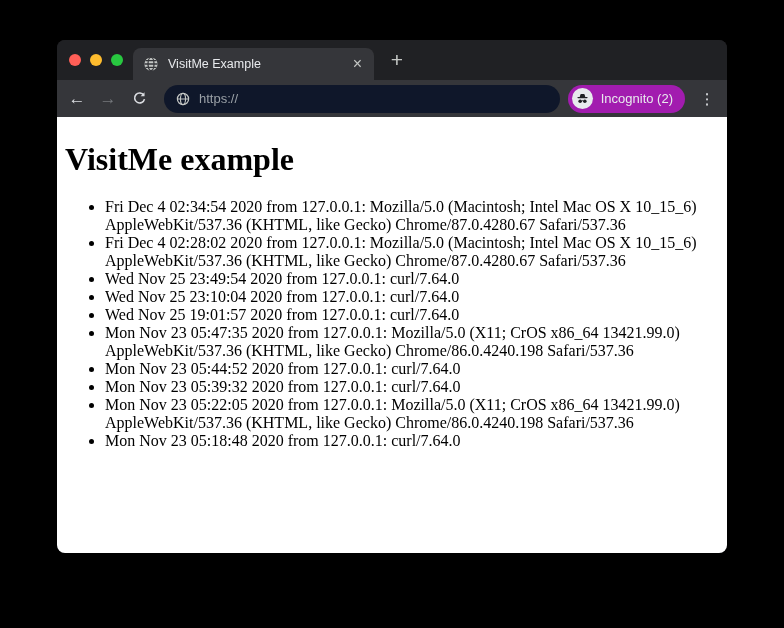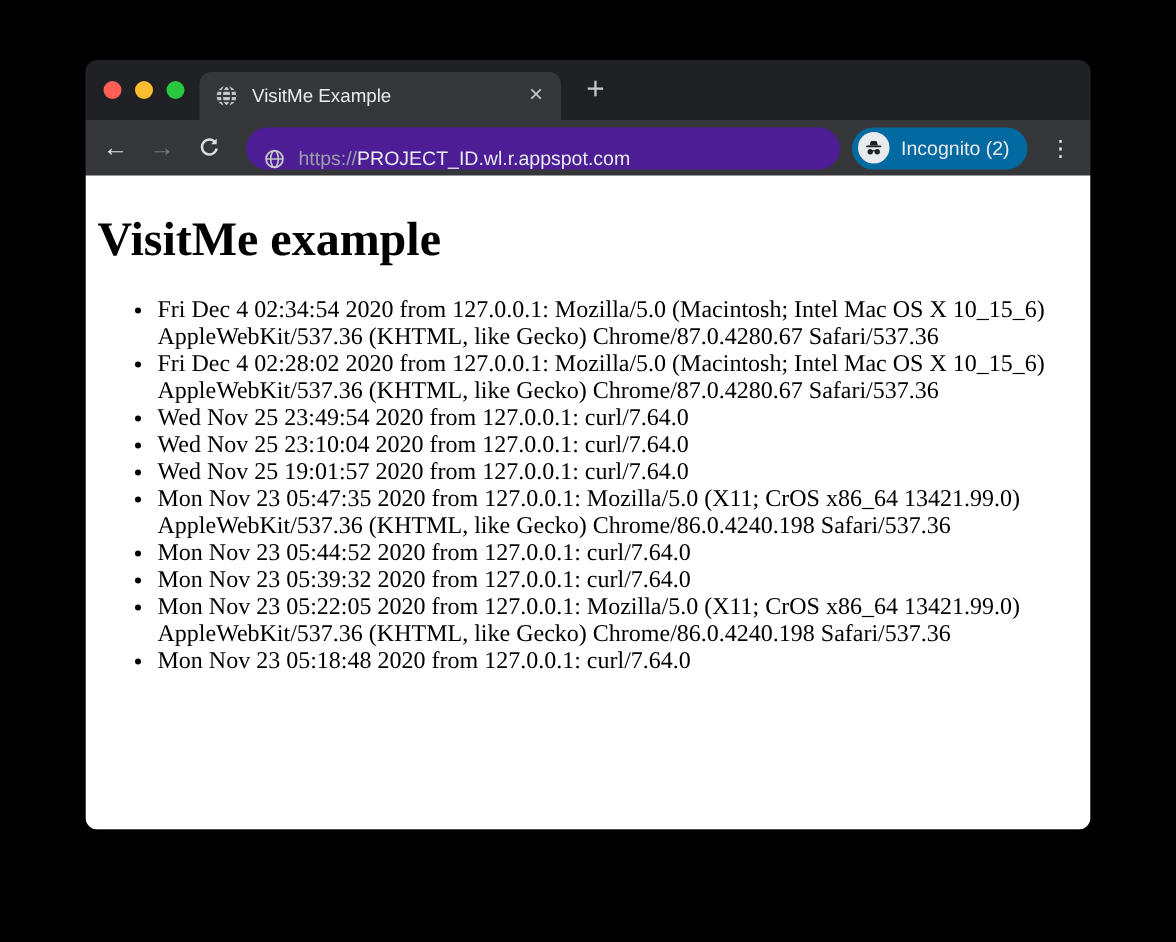--- a/index.html
+++ b/index.html
@@ -38,29 +38,29 @@
   .toolbar {
     height: 37px; background: #35363a; display: flex; align-items: center; padding: 0 8px;
   }
   .navbtn {
     width: 24px; height: 24px; display: flex; align-items: center; justify-content: center;
     color: #dadce0; font-size: 17px; flex: 0 0 auto; margin-right: 7px;
   }
   .navbtn.disabled { color: #75787c; }
   .omnibox {
     flex: 1; height: 28px; margin-left: 6px; margin-right: 8px;
-    background: #4c1d95; border-radius: 14px;
-    display: flex; align-items: flex-end; padding: 0 12px;
+    background: #0f172a; border-radius: 14px;
+    display: flex; align-items: center; padding: 0 12px;
     font-size: 13px; white-space: nowrap; overflow: hidden;
   }
   .omnibox .globe { width: 14px; height: 14px; margin-right: 9px; flex: 0 0 auto; display: flex; }
   .scheme { color: #9aa0a6; }
   .host { color: #e8eaed; }
   .incog {
-    flex: 0 0 auto; height: 28px; background: #0369a1; border-radius: 14px;
+    flex: 0 0 auto; height: 28px; background: #a21caf; border-radius: 14px;
     display: flex; align-items: center; padding: 0 12px 0 4px;
     color: #e8eaed; font-size: 13px;
   }
   .incog-circle {
     width: 21px; height: 21px; border-radius: 50%; background: #e8eaed;
     display: flex; align-items: center; justify-content: center; margin-right: 8px; flex: 0 0 auto;
   }
   .menu {
     flex: 0 0 auto; width: 20px; margin-left: 12px; margin-right: 2px; text-align: center;
     color: #e8eaed; font-size: 15px; letter-spacing: 0;
@@ -116,21 +116,20 @@
       </span>
       <div class="omnibox">
         <span class="globe">
           <svg width="14" height="14" viewBox="0 0 16 16">
             <circle cx="8" cy="8" r="6.4" fill="none" stroke="#c4c7c5" stroke-width="1.4"></circle>
             <line x1="1.6" y1="8" x2="14.4" y2="8" stroke="#c4c7c5" stroke-width="1.3"></line>
             <ellipse cx="8" cy="8" rx="2.9" ry="6.4" fill="none" stroke="#c4c7c5" stroke-width="1.3"></ellipse>
           </svg>
         </span>
         <span class="scheme">https://</span>
-          <span class="host">PROJECT_ID.wl.r.appspot.com</span>
       </div>
       <div class="incog">
         <span class="incog-circle">
           <svg width="15" height="15" viewBox="0 0 20 20">
             <path d="M6.3 8 L7.2 4.7 Q7.4 3.9 8.2 3.9 h3.6 Q12.6 3.9 12.8 4.7 L13.7 8 Z" fill="#202124"></path>
             <rect x="3.2" y="7.9" width="13.6" height="1.7" rx="0.85" fill="#202124"></rect>
             <circle cx="6.9" cy="13.6" r="2.4" fill="#202124"></circle>
             <circle cx="13.1" cy="13.6" r="2.4" fill="#202124"></circle>
             <path d="M8.9 13.1 q1.1 -1 2.2 0" stroke="#202124" stroke-width="1.1" fill="none"></path>
           </svg>

